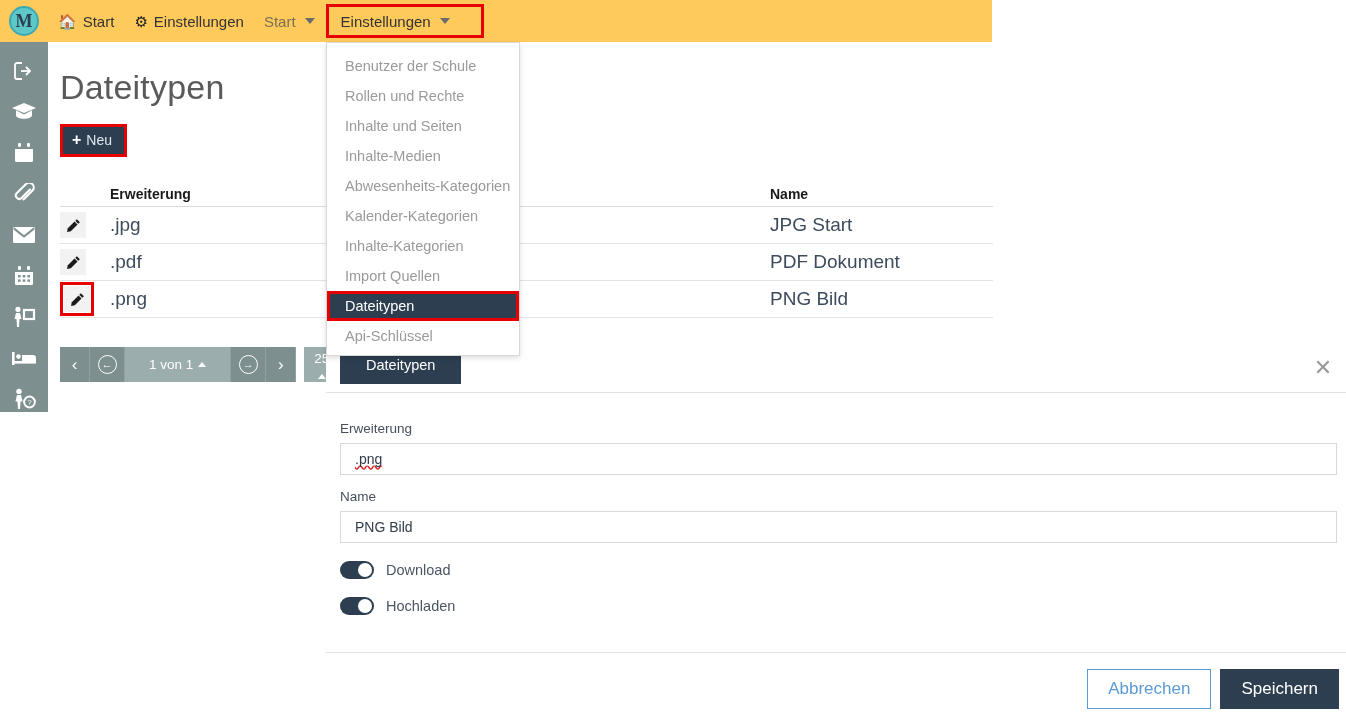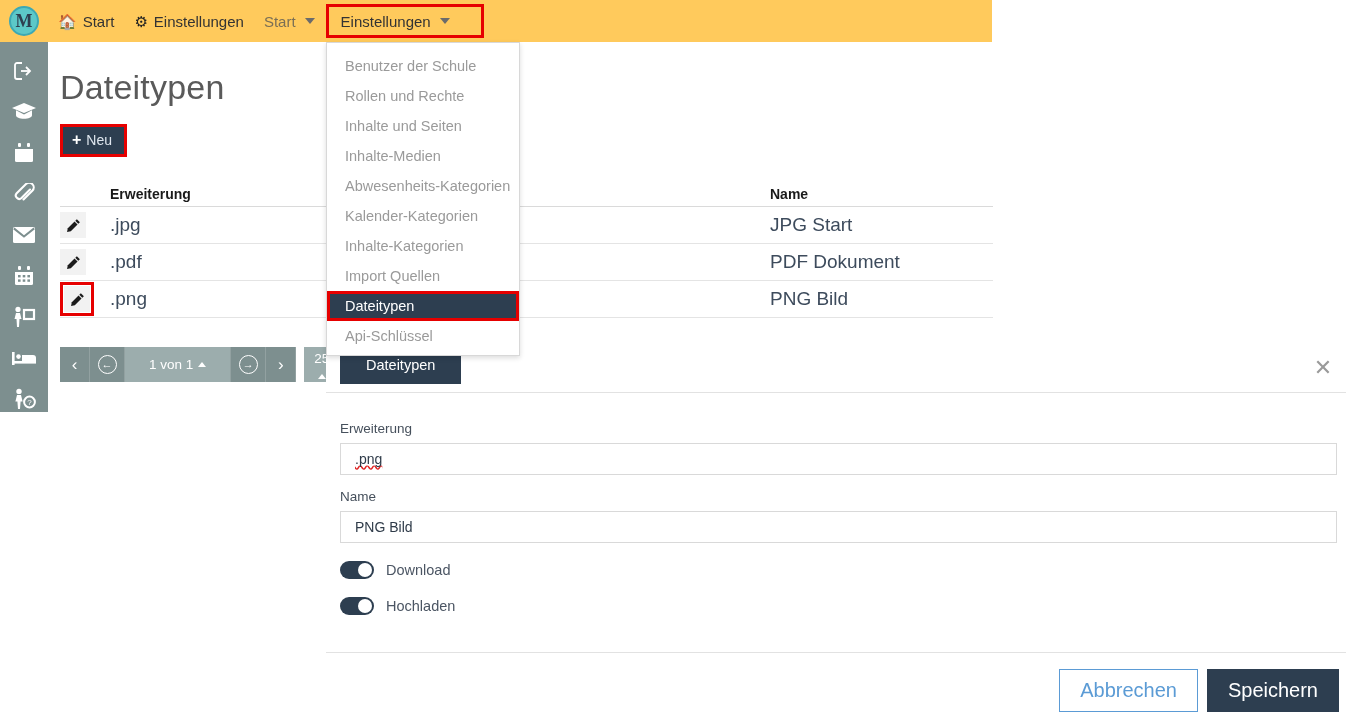--- a/index.html
+++ b/index.html
@@ -194,21 +194,21 @@
   
   .footer-rule {
     position: absolute; left: 326px; top: 652px; width: 1020px;
     height: 1px; background: #e2e2e2;
   }
   .footer {
     position: absolute; right: 7px; top: 669px;
     display: flex; gap: 9px;
   }
   .btn {
-    font-size: 20px; padding: 9px 20px; cursor: pointer; border: 1px solid transparent;
+    font-size: 17px; padding: 9px 20px; cursor: pointer; border: 1px solid transparent;
   }
   .btn-cancel { background:#ffffff; color:#5b9bd5; border:1px solid #5b9bd5; }
   .btn-save   { background:#2d3e50; color:#ffffff;text-align:right; }
 </style>
 </head>
 <body>
 
 <div class="page">
 
   <div class="topbar">

